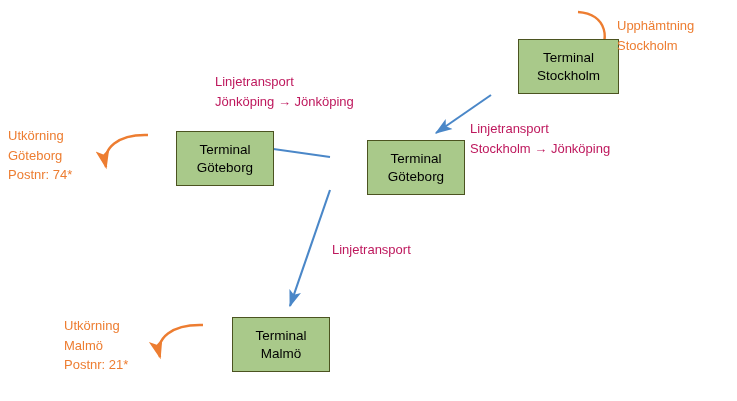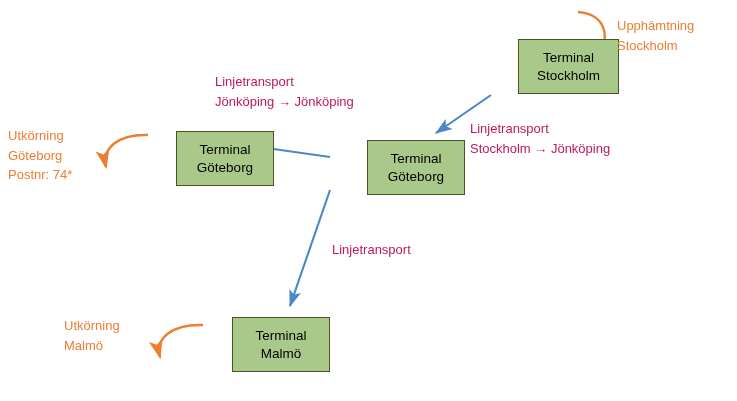--- a/index.html
+++ b/index.html
@@ -90,15 +90,16 @@
 
   <div class="label orange" style="left:8px;top:126px;">
     <span>Utkörning</span>
     <span>Göteborg</span>
     <span>Postnr: 74*</span>
   </div>
 
   <div class="label orange" style="left:64px;top:316px;">
     <span>Utkörning</span>
     <span>Malmö</span>
+    <span>Postnr: 21*</span>
   </div>
 
 </div>
 
 </body></html>

